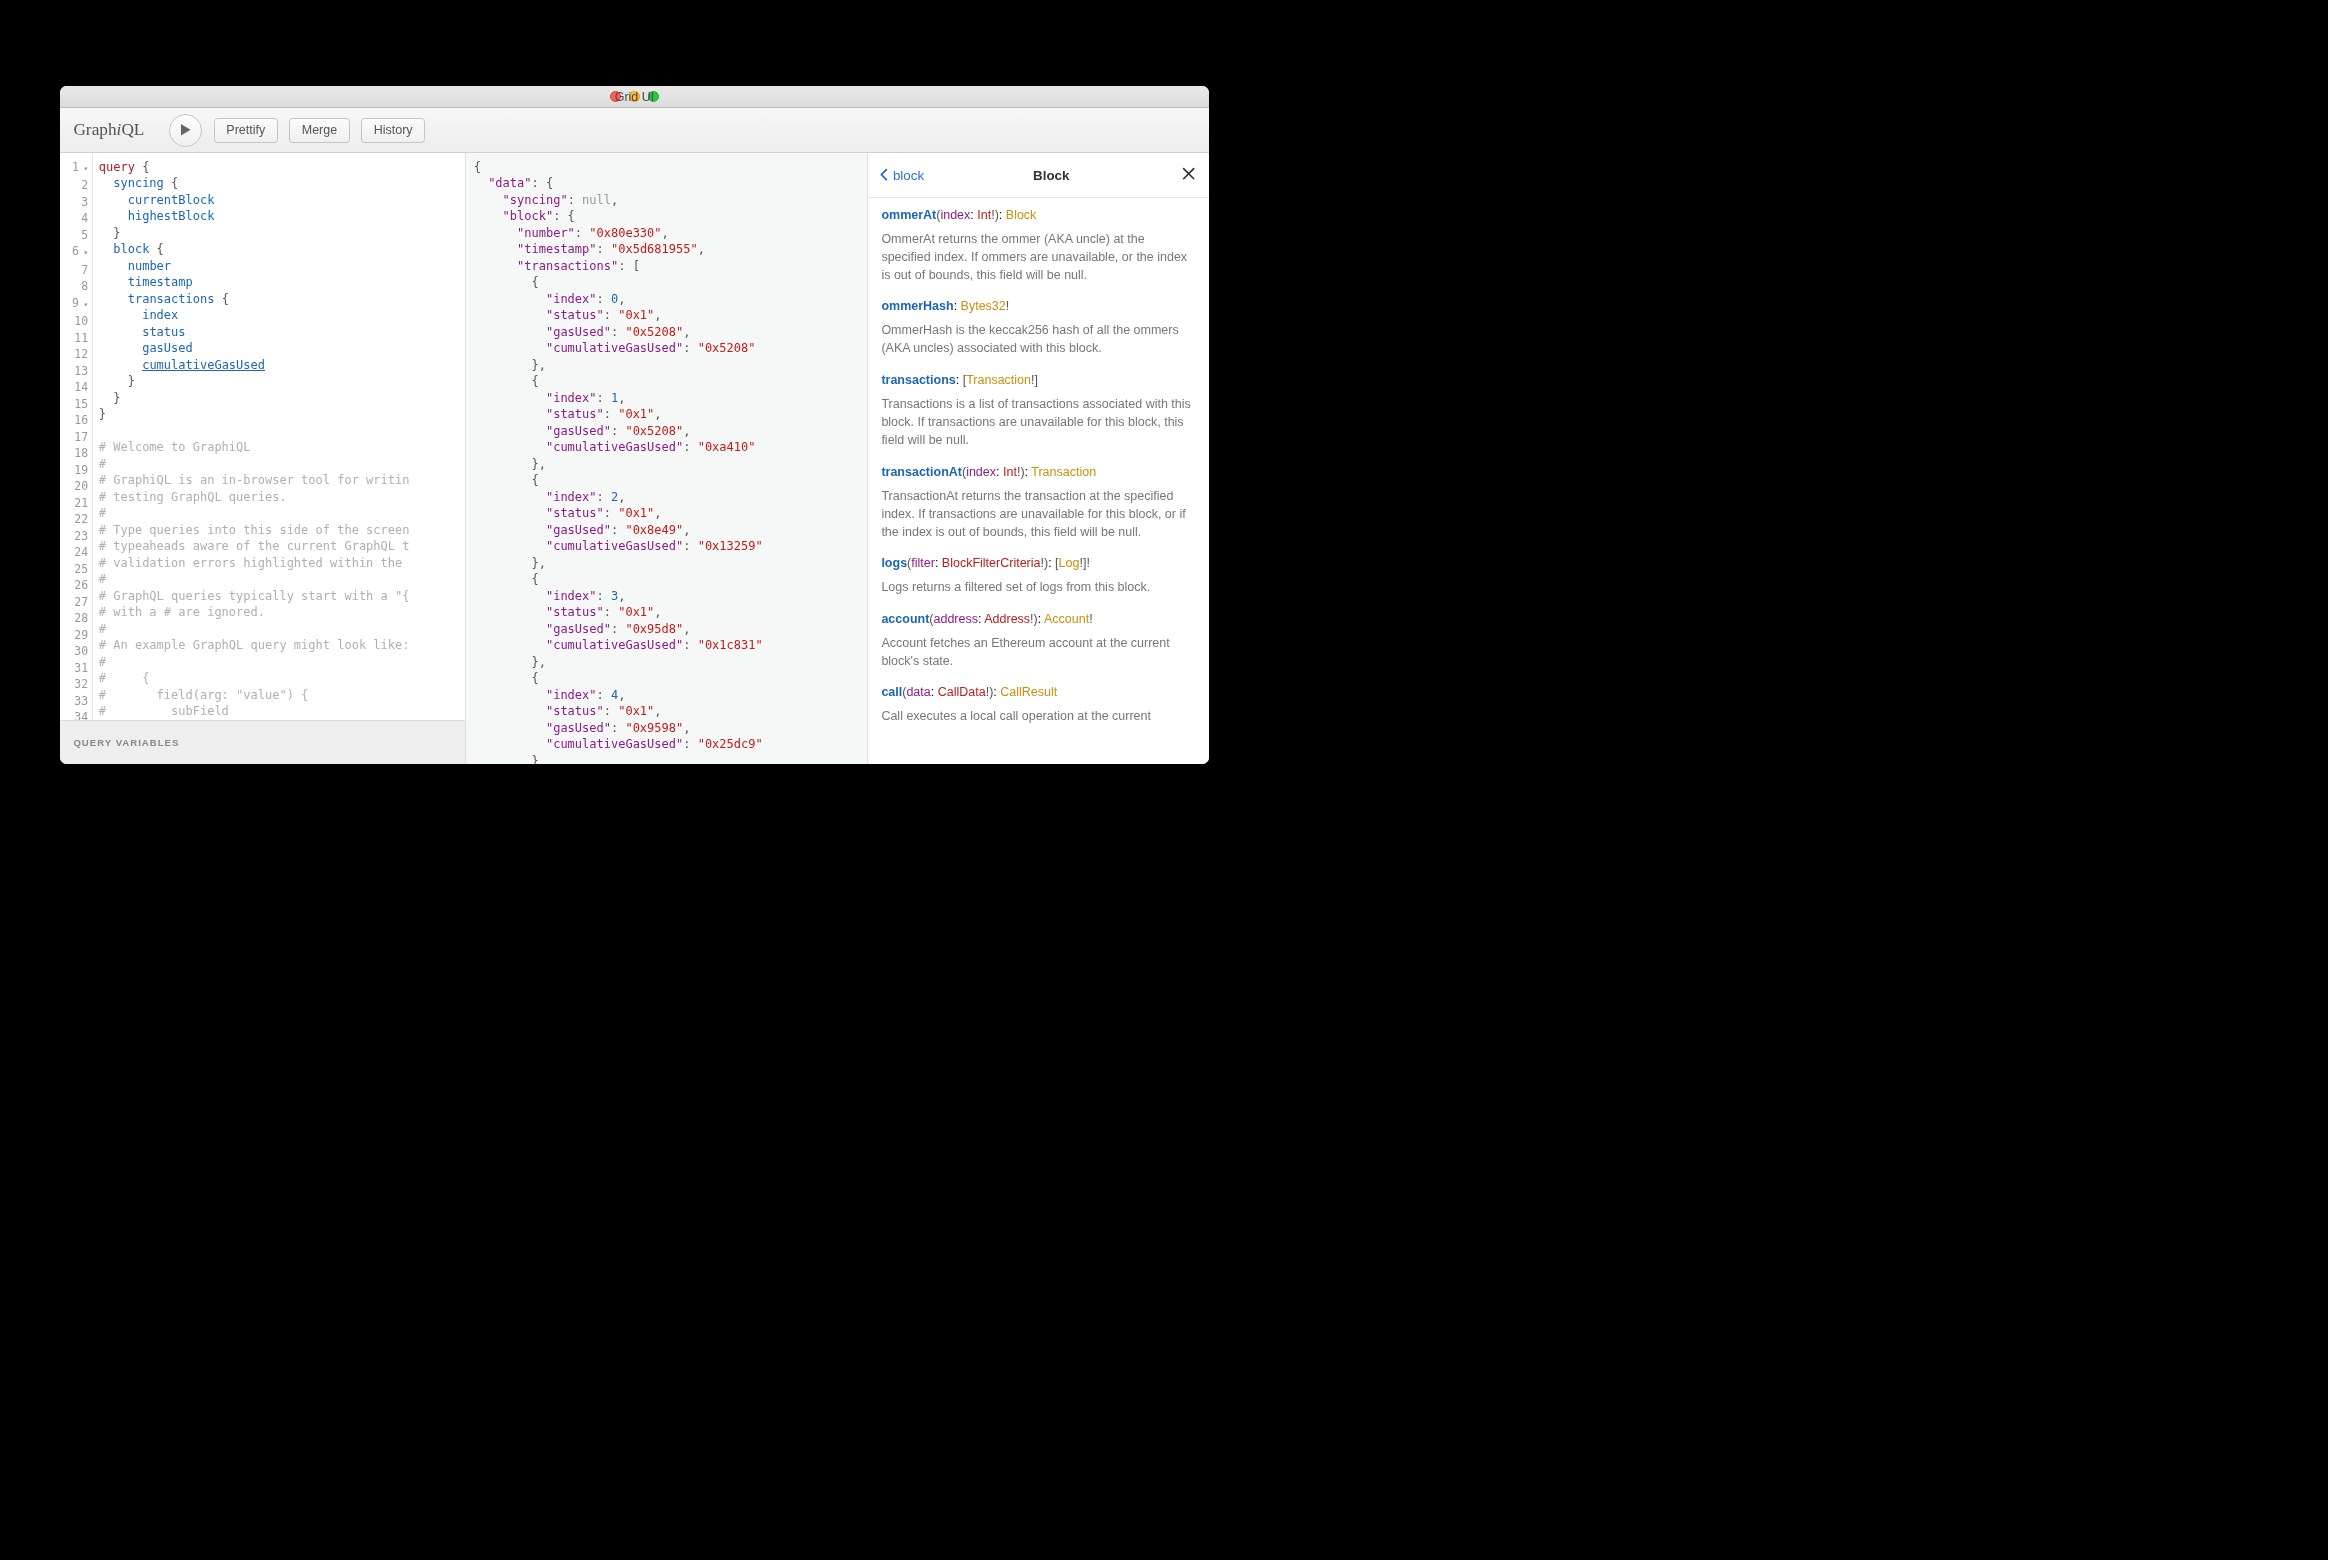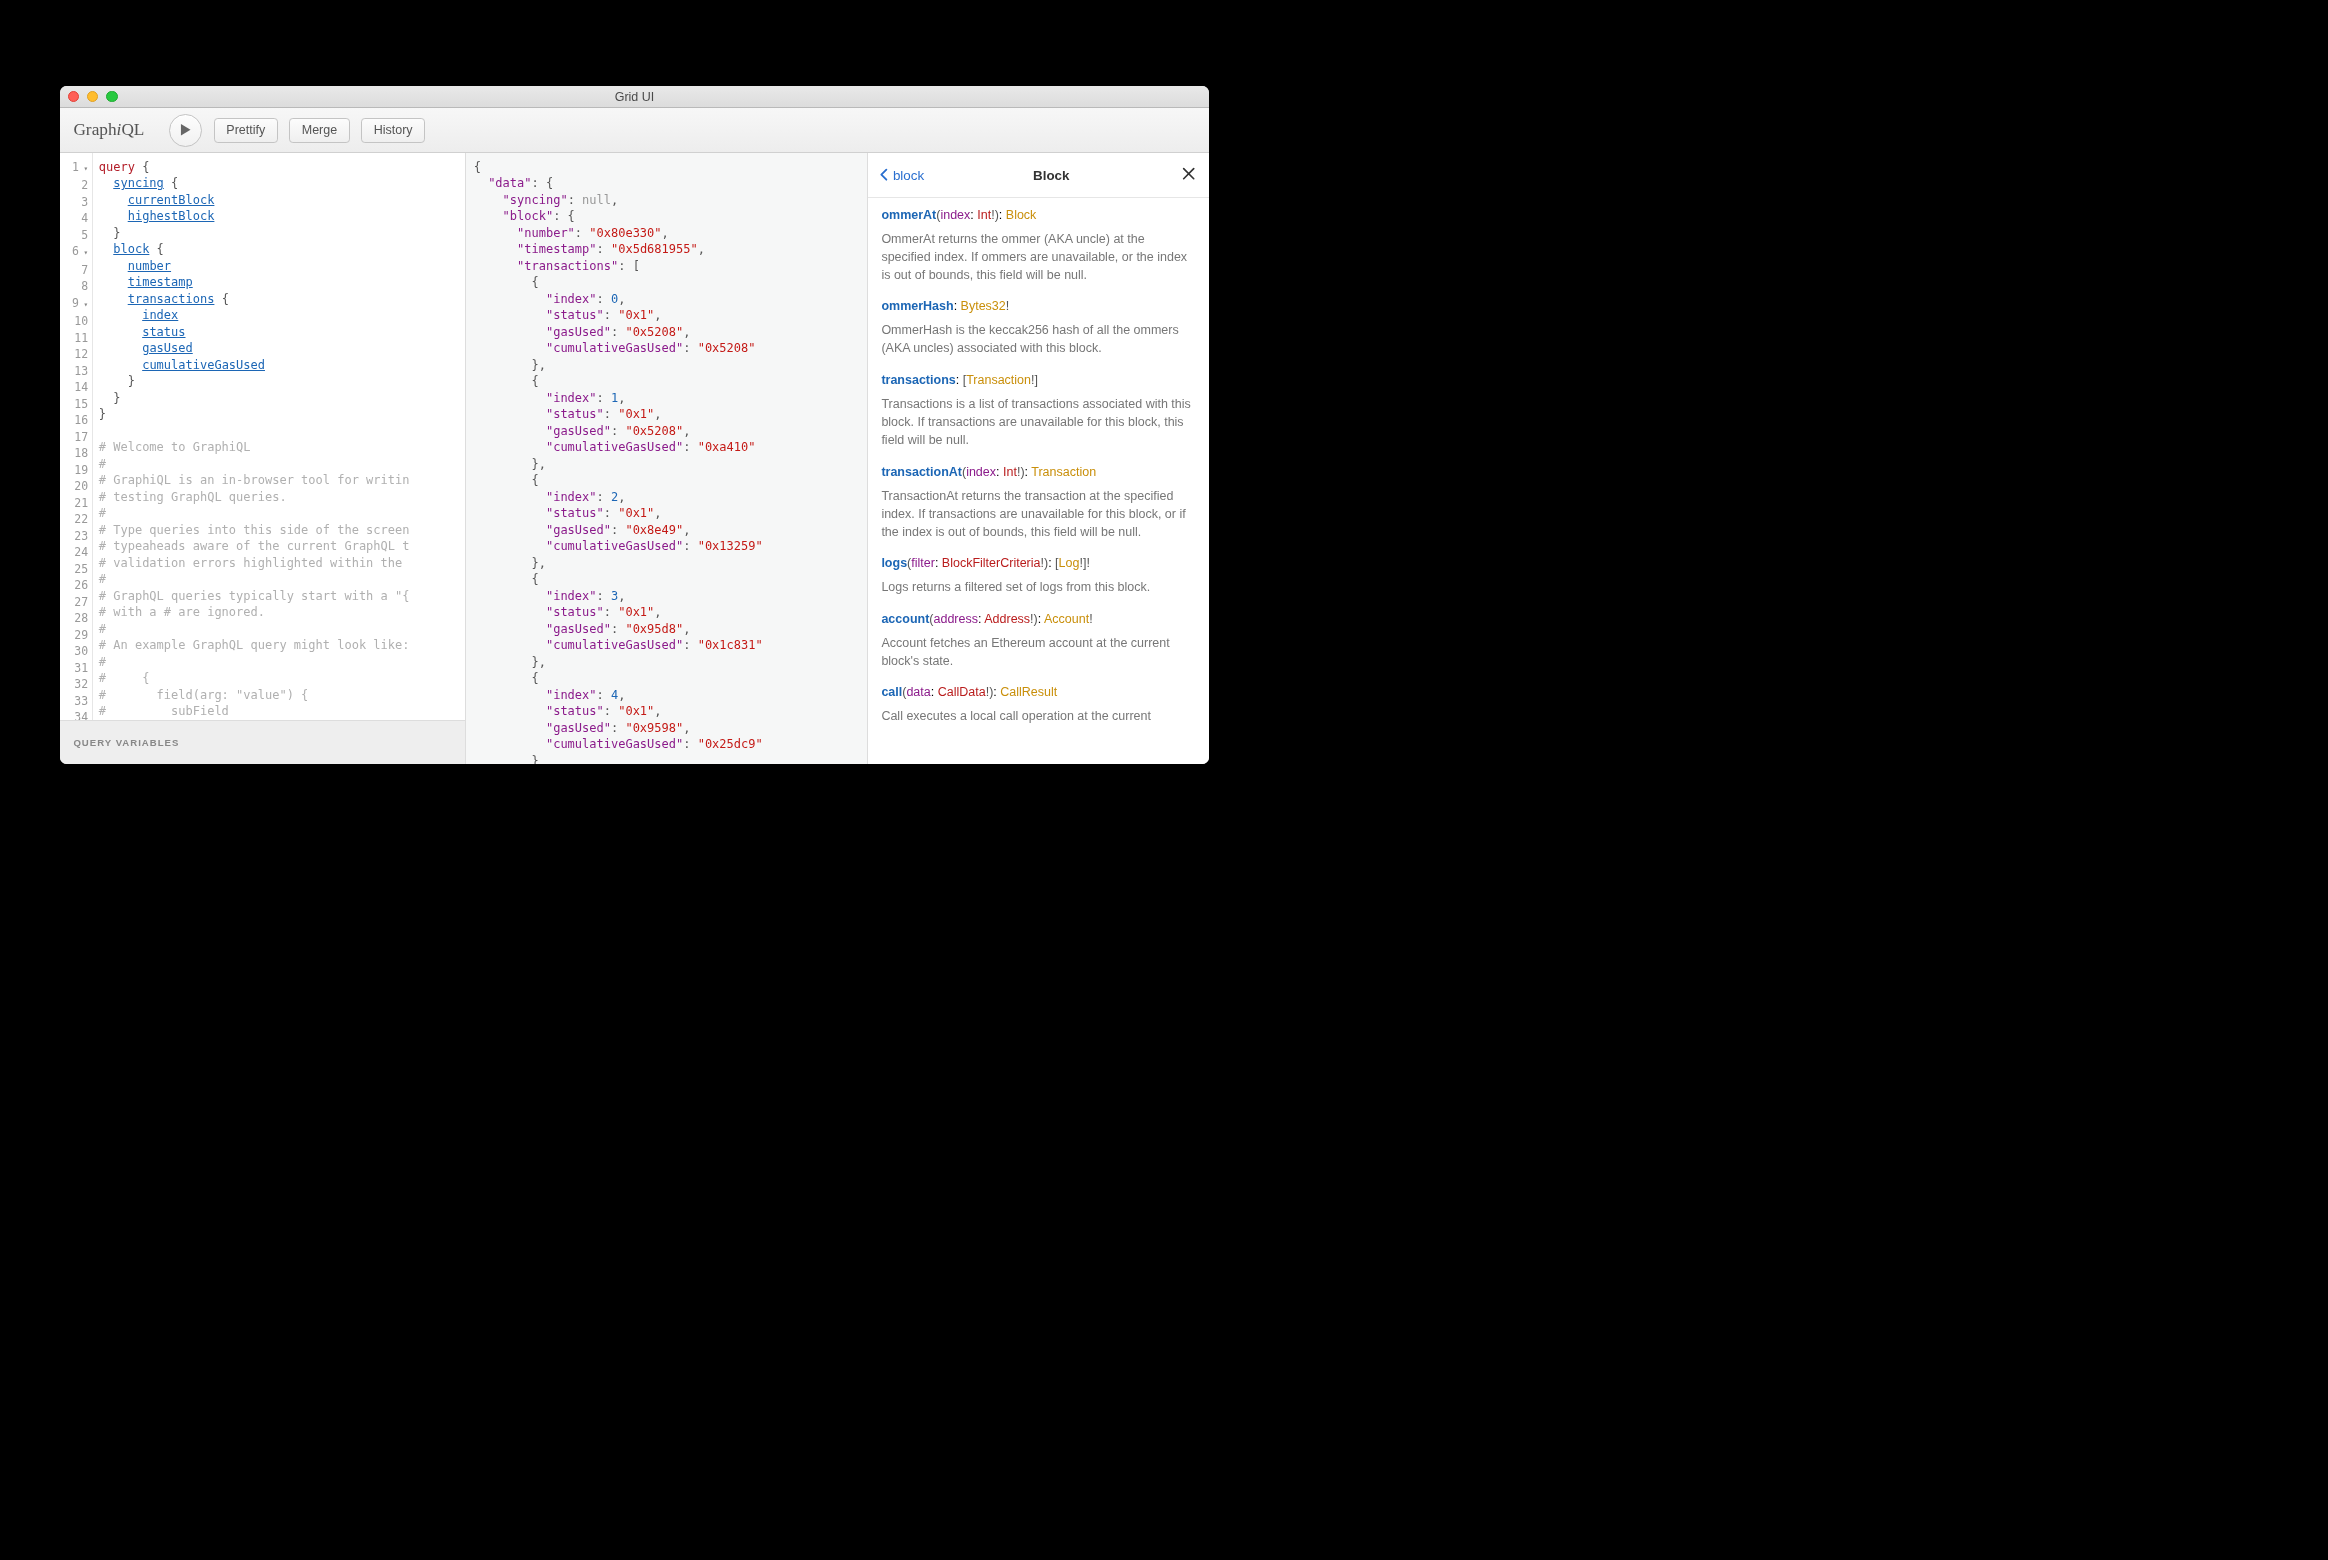--- a/index.html
+++ b/index.html
@@ -23,20 +23,21 @@
     flex-direction: column;
   }
   .titlebar {
     height: 22px;
     background: linear-gradient(#e9e9e9, #dcdcdc);
     display: flex;
     align-items: center;
     padding: 0 7.7px;
     border-bottom: 1px solid #b9b9b9;
     position: relative;
+    justify-content: center;
   }
   .traffic-lights { display: flex; gap: 7.7px; }
   .traffic-light { width: 11.5px; height: 11.5px; border-radius: 50%; }
   .tl-close { background: #ff5f57; border: 0.5px solid #e14138; }
   .tl-min { background: #ffbd2e; border: 0.5px solid #dfa023; }
   .tl-max { background: #28c940; border: 0.5px solid #1faa31; }
   .title-text {
     position: absolute; left: 0; right: 0; text-align: center;
     font-size: 12.5px; color: #4a4a4a; pointer-events: none;
   }
@@ -108,21 +109,21 @@
     font-family: "Menlo","Consolas",monospace;
     font-size: 12px;
     line-height: 16.5px;
     padding: 5.8px 0 0 5.8px;
     white-space: pre;
     color:#555;
     overflow:hidden;
   }
   .kw { color:#b31d28; }            
   .punct { color:#555; }
-  .field { color:#1c66b5;text-decoration:underline; }
+  .field { color:#1c66b5; }
   .field-u { color:#1c66b5; text-decoration: underline; }
   .comment { color:#b0b0b0;}
   .vars-header {
     height: 44px;
     background:#eee;
     border-top:1px solid #ddd;
     padding: 0 13.4px;
     display:flex; align-items:center;
     font-size:9.6px;
     letter-spacing: 1px;

